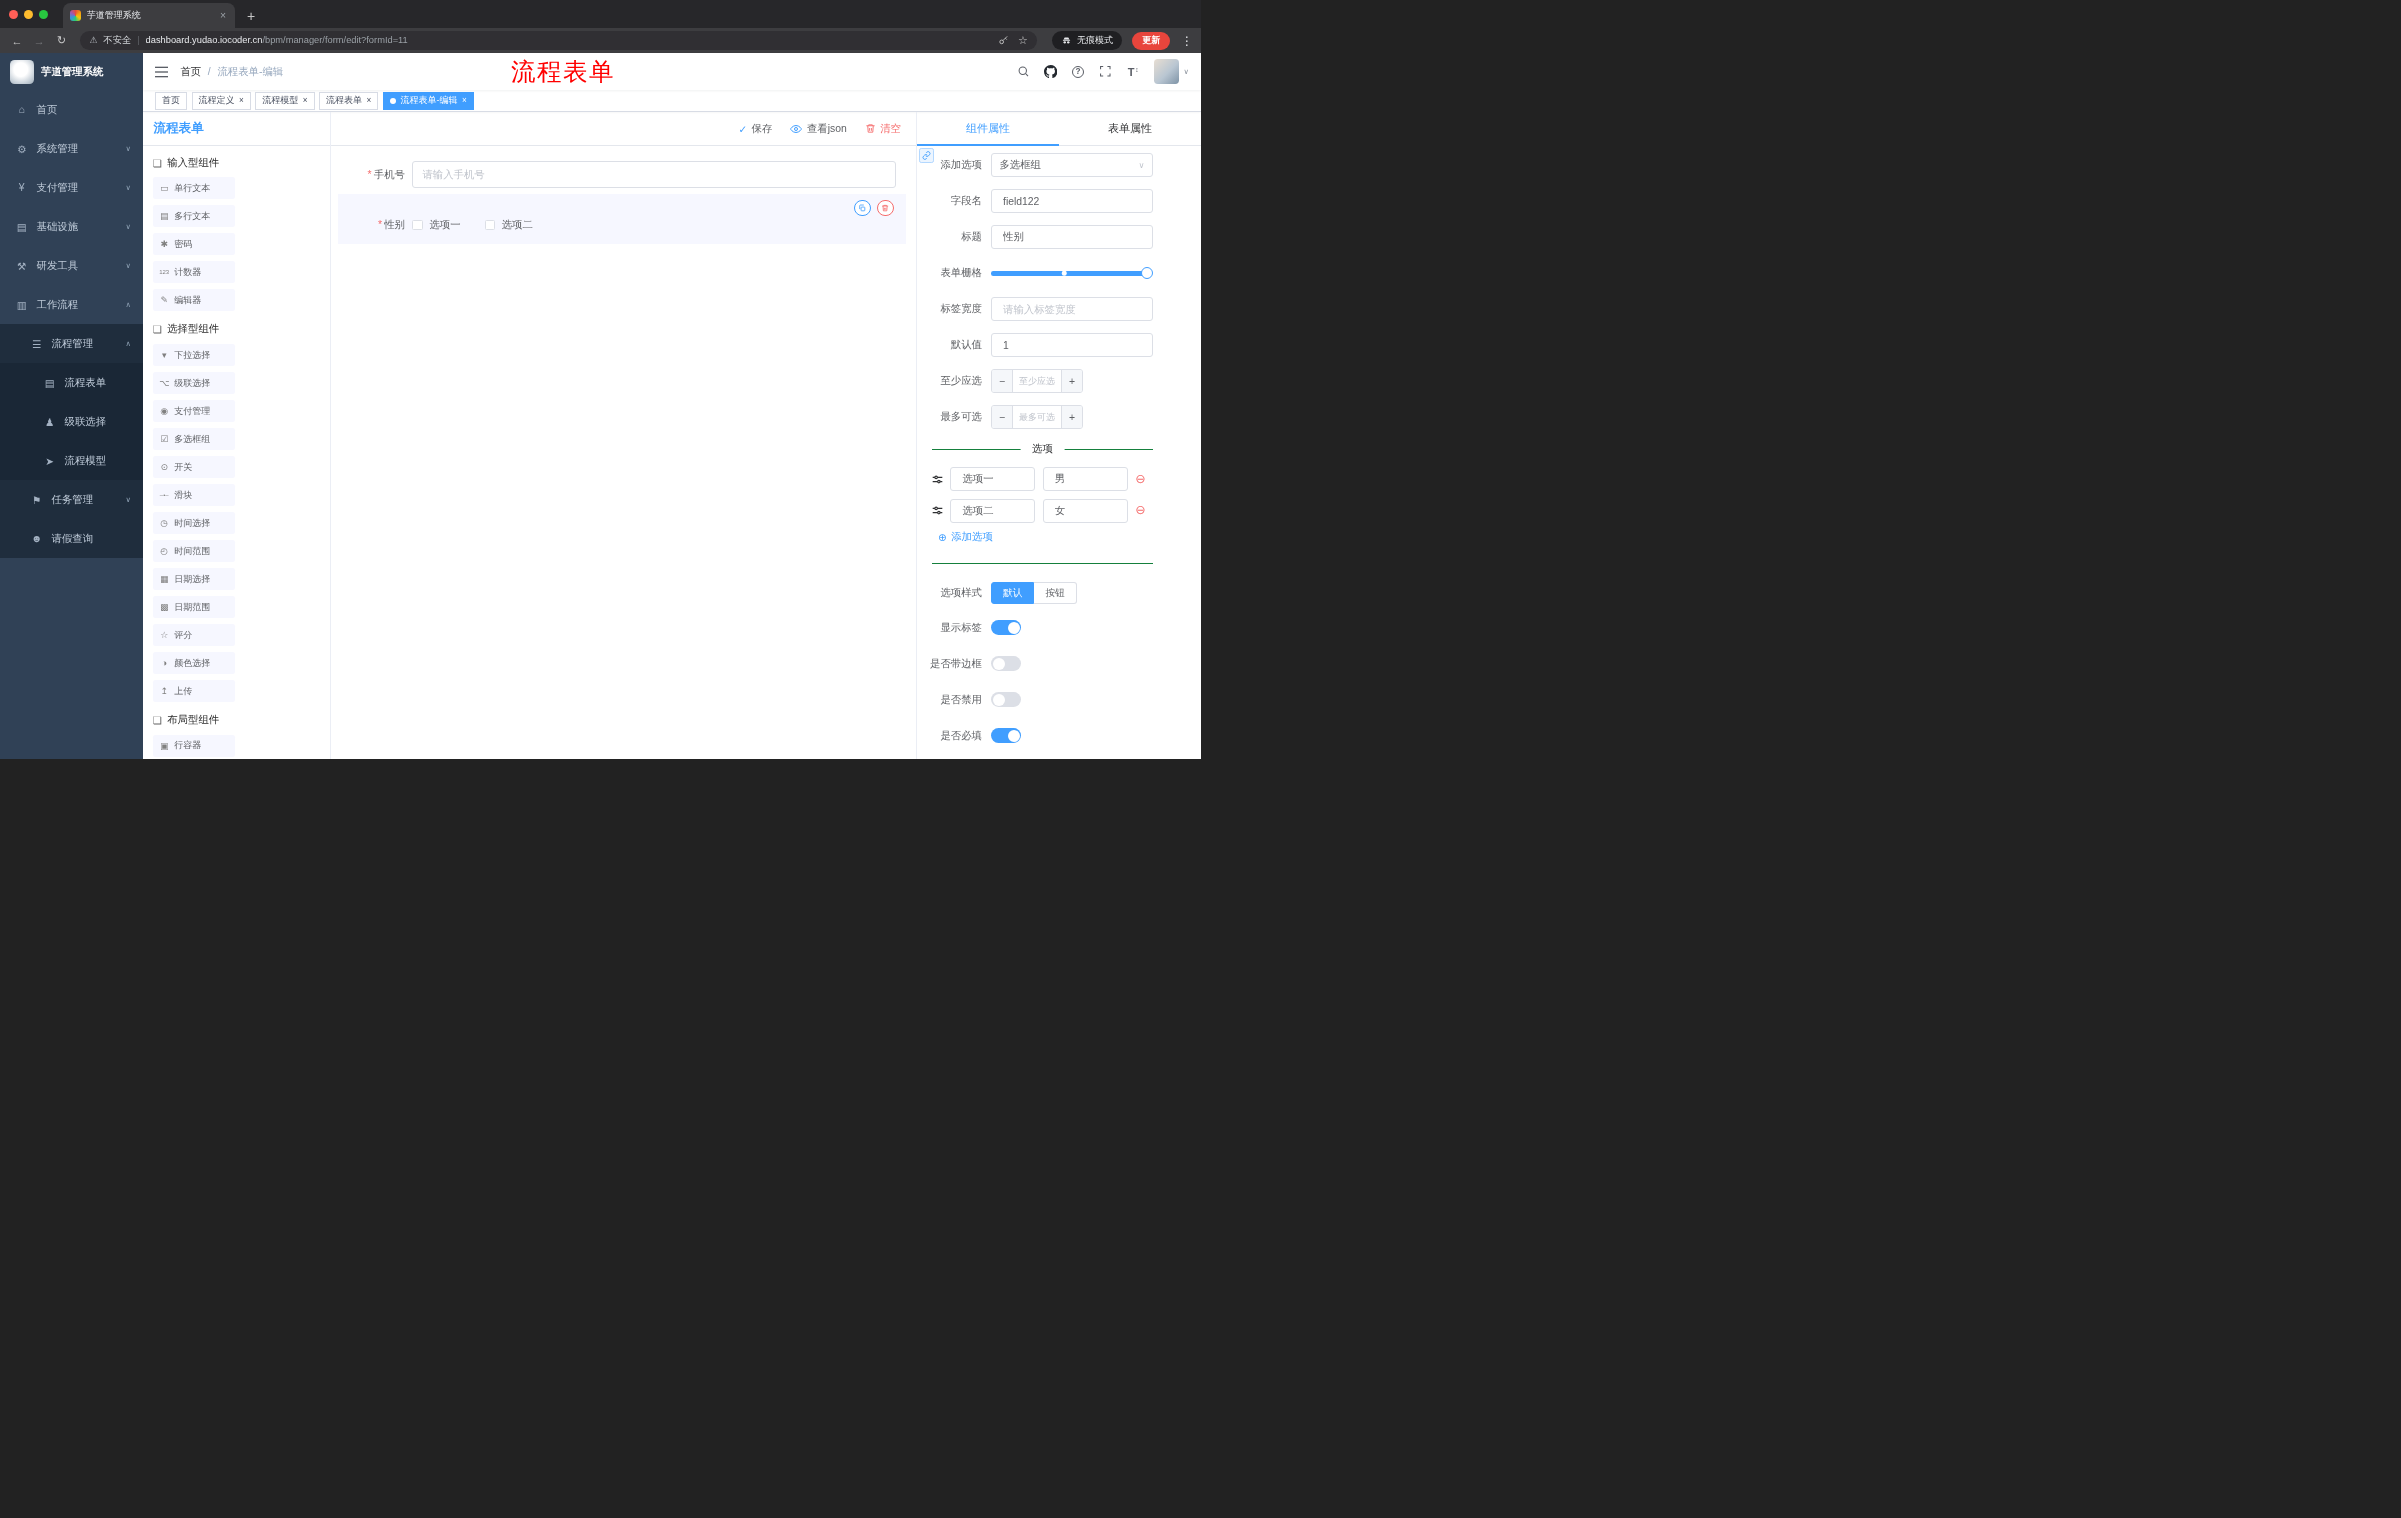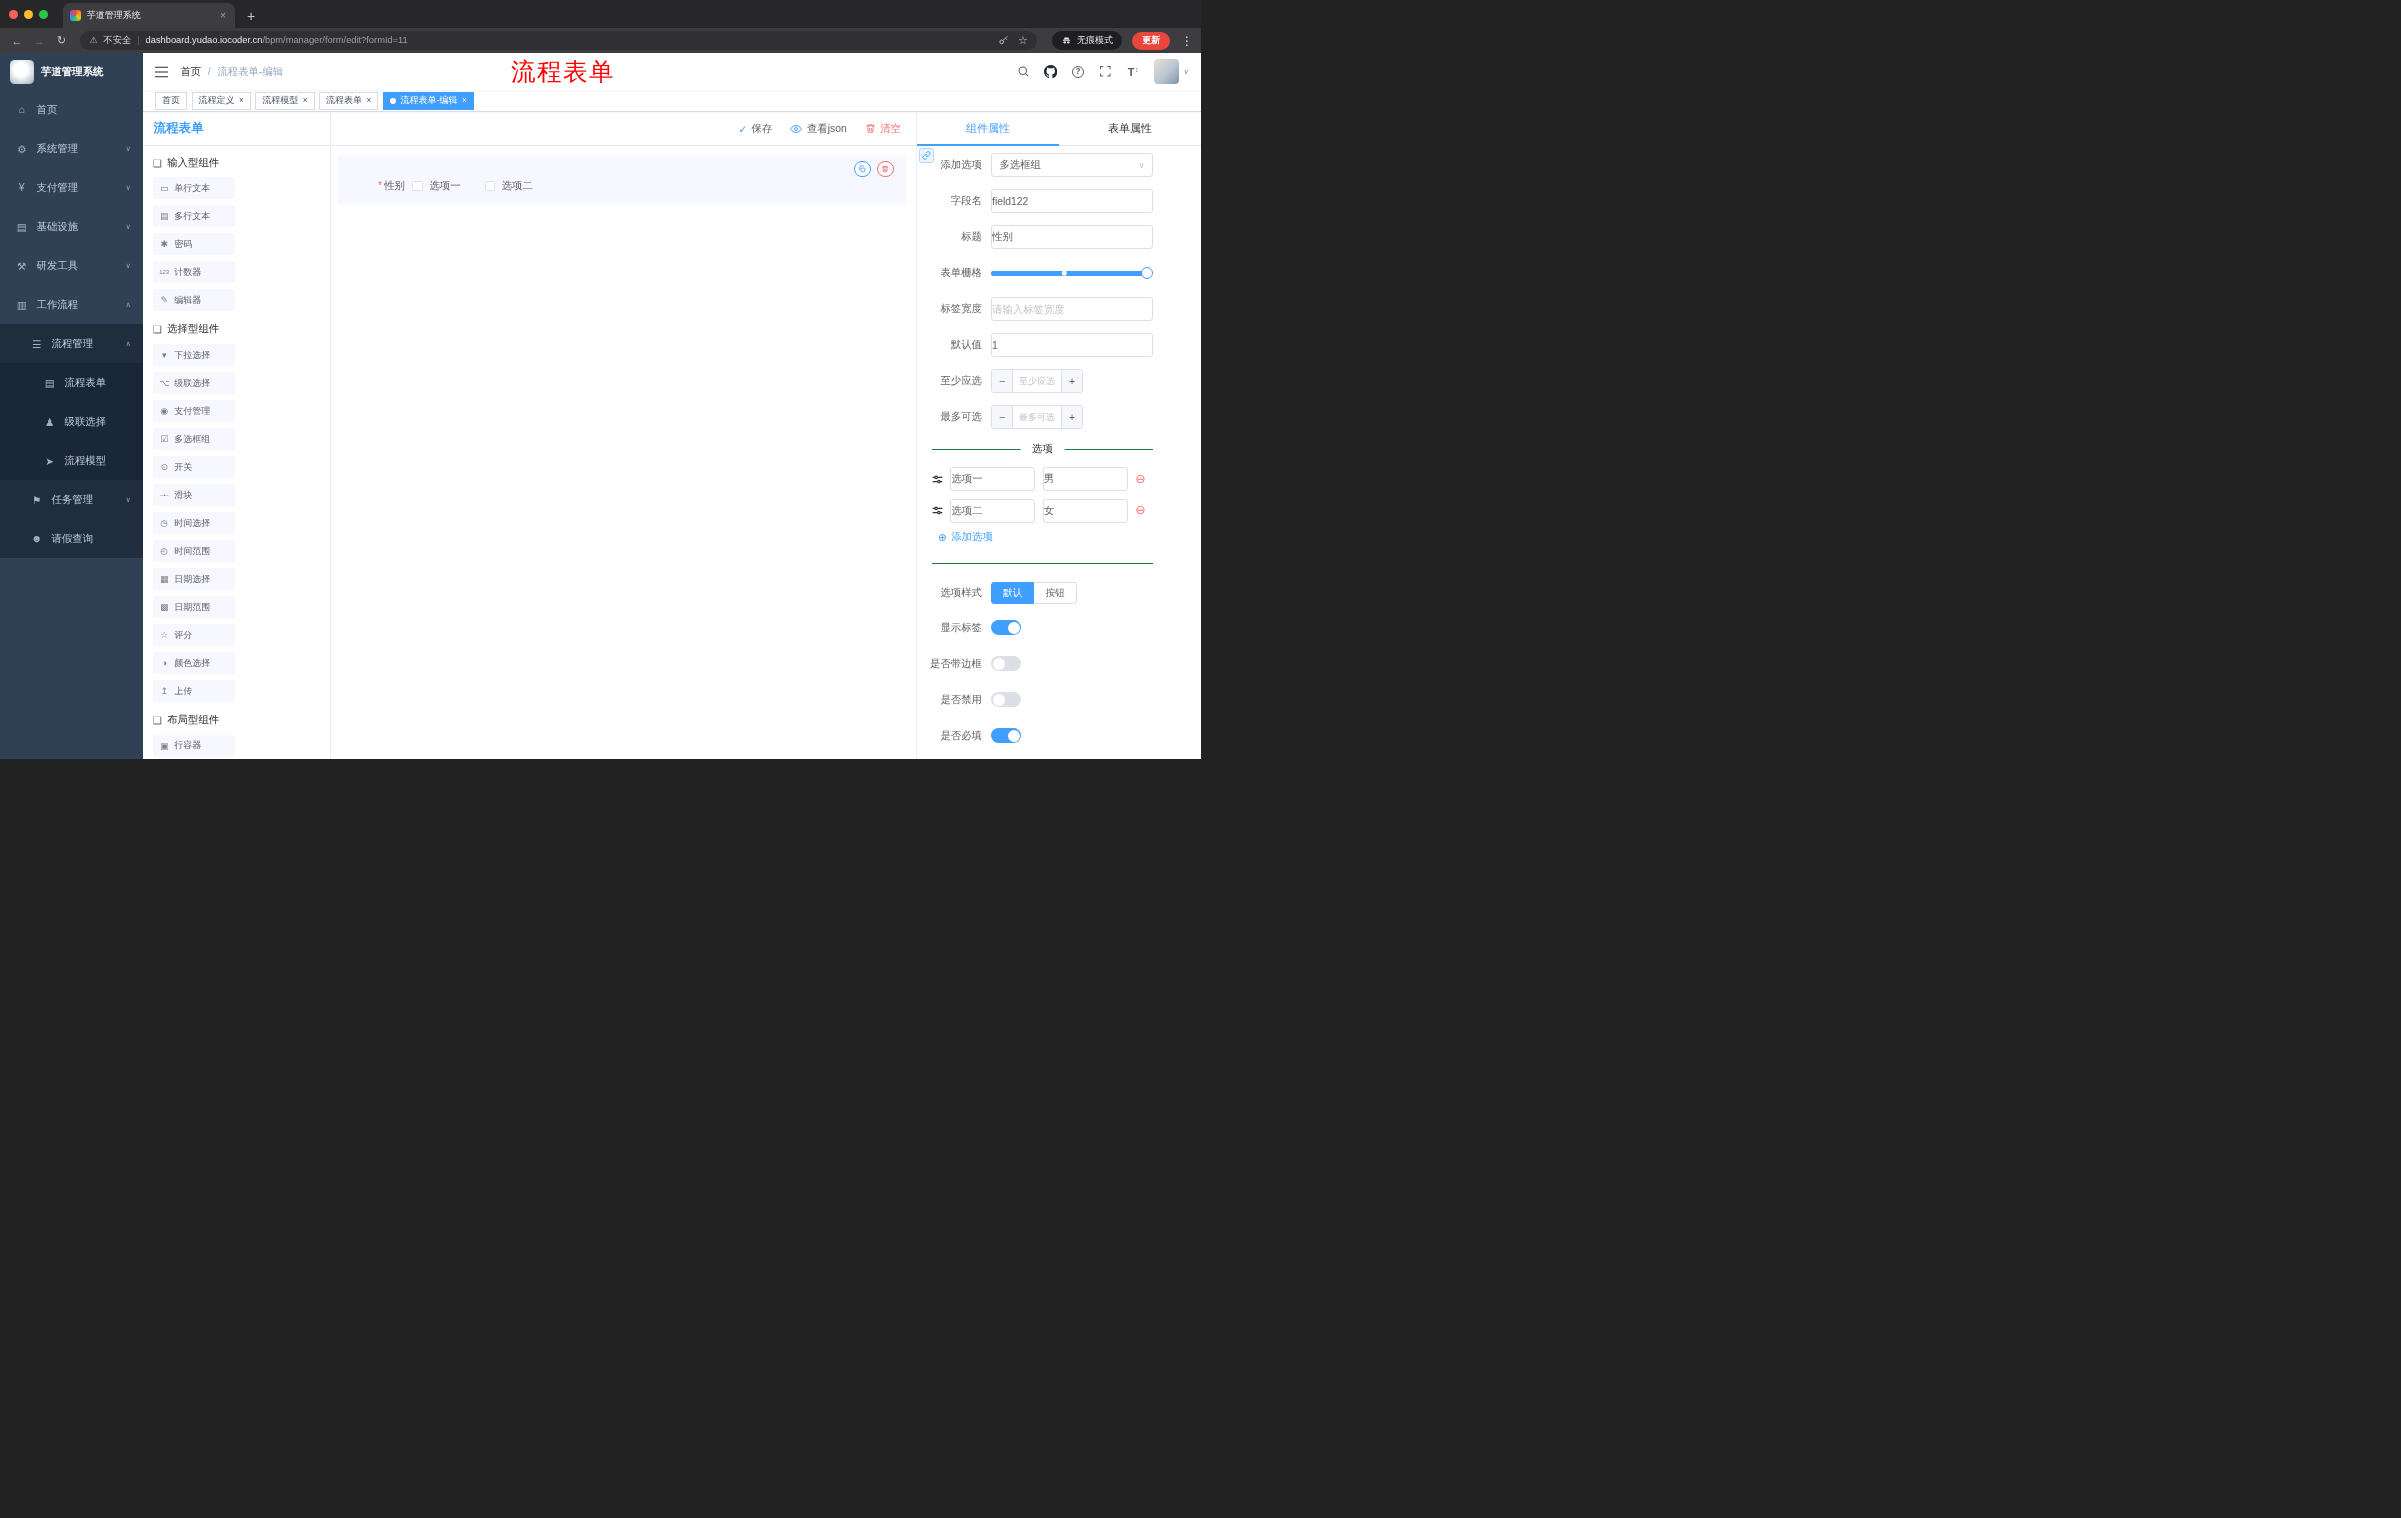--- a/index.html
+++ b/index.html
@@ -112,21 +112,21 @@
   .ptab { flex:1; display:flex; align-items:center; justify-content:center; font-size:11px; color:#303133; position:relative; cursor:pointer; }
   .ptab.active { color:#409eff; font-weight:400; }
   .ptab.active::after { content:""; position:absolute; bottom:-0.7px; left:0; right:0; height:1.5px; background:#409eff; }
   .link-chip { position:absolute; top:36px; left:1.5px; width:15px; height:15px; border-radius:2.2px; background:#ecf5ff; border:0.7px solid #b3d8ff; color:#409eff; display:flex; align-items:center; justify-content:center; z-index:3; }
   .props-body { flex:1; overflow:hidden; padding:7.4px 48px 0 0; }
   .prow { display:flex; align-items:center; margin-bottom:12px; }
   .plabel { width:74px; text-align:right; padding-right:9px; font-size:10.4px; color:#606266; flex-shrink:0; white-space:nowrap; }
   .pcontrol { flex:1; display:flex; align-items:center; min-width:0; }
   .pselect { flex:1; height:24px; border:0.7px solid #dcdfe6; border-radius:3px; display:flex; align-items:center; justify-content:space-between; padding:0 7.4px; font-size:10.4px; color:#606266; cursor:pointer; }
   .pselect .caret { color:#c0c4cc; font-size:8.2px; }
-  .pinput { flex:1; height:24px; border:0.7px solid #dcdfe6; border-radius:3px; padding:0 0; font-size:10.4px; color:#606266; outline:none; min-width:0; }
+  .pinput { flex:1; height:24px; border:0.7px solid #dcdfe6; border-radius:3px; padding:0 11px; font-size:10.4px; color:#606266; outline:none; min-width:0; }
   .pinput::placeholder { color:#c0c4cc; }
   .slider { flex:1; height:24px; display:flex; align-items:center; position:relative; padding-right:6px; }
   .slider-track { height:4.5px; border-radius:2.2px; background:#409eff; flex:1; position:relative; }
   .slider-dot { position:absolute; left:47%; top:50%; transform:translate(-50%,-50%); width:4.5px; height:4.5px; border-radius:50%; background:#fff; }
   .slider-handle { position:absolute; right:-6px; top:50%; transform:translateY(-50%); width:12px; height:12px; border-radius:50%; background:#fff; border:1.5px solid #409eff; }
   .stepper { display:flex; height:24px; border:0.7px solid #dcdfe6; border-radius:3px; overflow:hidden; width:92px; }
   .step-btn { width:21px; background:#f5f7fa; color:#606266; display:flex; align-items:center; justify-content:center; font-size:10.4px; cursor:pointer; flex-shrink:0; }
   .step-btn.minus { border-right:0.7px solid #dcdfe6; }
   .step-btn.plus { border-left:0.7px solid #dcdfe6; }
   .step-val { flex:1; display:flex; align-items:center; justify-content:center; font-size:9px; color:#c0c4cc; background:#fff; white-space:nowrap; overflow:hidden; }
@@ -459,20 +459,24 @@
             <span class="action danger">
               <span class="ic">
                 <svg width="11" height="11" viewBox="0 0 24 24" fill="none" stroke="currentColor" stroke-width="2">
                     <path d="M3 6h18M8 6V4h8v2M6 6l1 14h10l1-14M10 11v6M14 11v6"></path>
                   </svg>
               </span>
               <span>清空</span>
             </span>
           </div>
           <div class="canvas-body">
+            <div class="draw-item row-flex">
+              <span class="field-label"><span class="req">*</span><span>手机号</span></span>
+              <input class="el-input phone-input" placeholder="请输入手机号" style="">
+            </div>
             <div class="draw-item selected">
               <div class="widget-actions">
                 <span class="circle-btn copy">
                   <svg width="8.2" height="8.2" viewBox="0 0 24 24" fill="none" stroke="currentColor" stroke-width="2.4">
                       <rect x="9" y="9" width="11" height="11" rx="2"></rect>
                       <path d="M5 15V5a2 2 0 012-2h10"></path>
                     </svg>
                 </span>
                 <span class="circle-btn del">
                   <svg width="8.2" height="8.2" viewBox="0 0 24 24" fill="none" stroke="currentColor" stroke-width="2.4">

